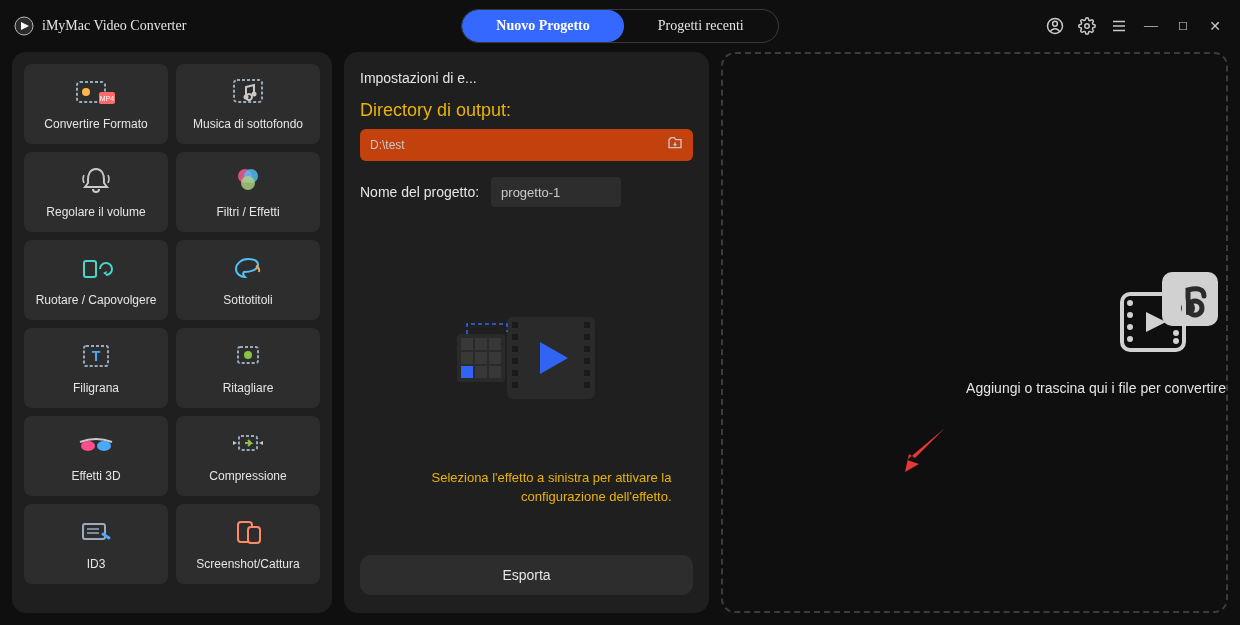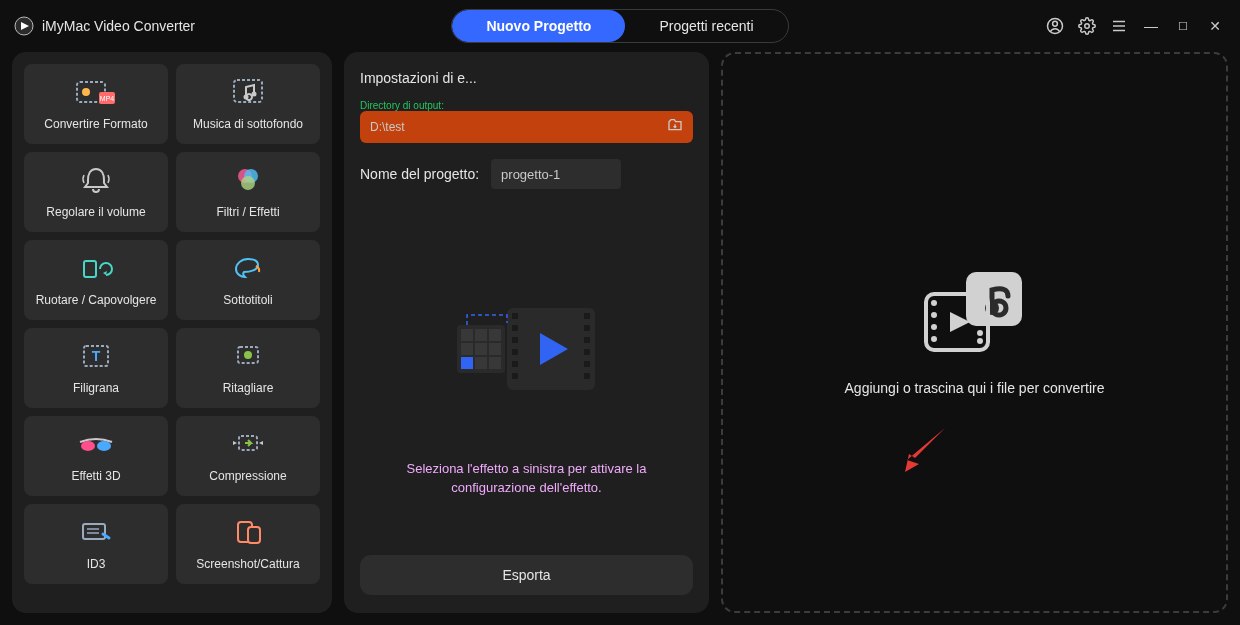--- a/index.html
+++ b/index.html
@@ -15,20 +15,21 @@
     border-radius: 14px;
   }
 
   
   .titlebar {
     height: 52px;
     display: grid;
     grid-template-columns: 400px 1fr 400px;
     align-items: center;
     padding: 0 14px;
+    font-family: Liberation Serif, serif;
   }
   .titlebar-left { display: flex; align-items: center; gap: 8px; }
   .app-logo {
     width: 20px; height: 20px; border-radius: 50%;
     display: flex; align-items: center; justify-content: center;
   }
   .app-title { font-size: 14px; color: #e5e5e5; font-weight: 500; }
 
   .titlebar-center { display: flex; justify-content: center; }
   .tabgroup {
@@ -119,22 +120,23 @@
   .settings-heading {
     font-size: 14px;
     color: #e5e5e5;
     font-weight: 500;
     margin-bottom: 14px;
     white-space: nowrap;
     overflow: hidden;
     text-overflow: ellipsis;
   }
   .settings-label {
-    font-size: 10px;
-    color: #22c55e;
+    font-size: 18px;
+    color: #eab308;
+    margin-bottom: 8px;
   }
   .outdir {
     display: flex; align-items: center;
     background: #c2410c;
     border-radius: 6px;
     height: 32px;
     padding: 0 10px;
     margin-bottom: 16px;
   }
   .outdir-val { flex:1; font-size: 12px; color: #c9c9c9; }
@@ -158,22 +160,22 @@
     display:flex;
     flex-direction: column;
     align-items: center;
     justify-content: center;
     gap: 20px;
     padding-top: 60px;
   }
   .effect-fig svg { opacity: 0.95; }
   .effect-msg {
     font-size: 13px;
-    color: #f0abfc;
-    text-align: center;
+    color: #eab308;
+    text-align: right;
     max-width: 290px;
     line-height: 1.5;
     margin-top: 36px;
   }
 
   .export-btn {
     background: #2d2d2d;
     border: none;
     border-radius: 11px;
     height: 40px;
@@ -183,21 +185,21 @@
     cursor: pointer;
     margin-top: 12px;
   }
 
   
   .dropzone {
     border: 2px dashed #3c3c3c;
     border-radius: 14px;
     display:flex;
     flex-direction: column;
-    align-items: center;
+    align-items: flex-end;
     justify-content: center;
     gap: 24px;
     position: relative;
   }
   .drop-msg { font-size: 14px; color: #e5e5e5; font-weight: 500; }
 
   .red-arrow {
     position: absolute;
     top: 370px;
     left: 50%;

